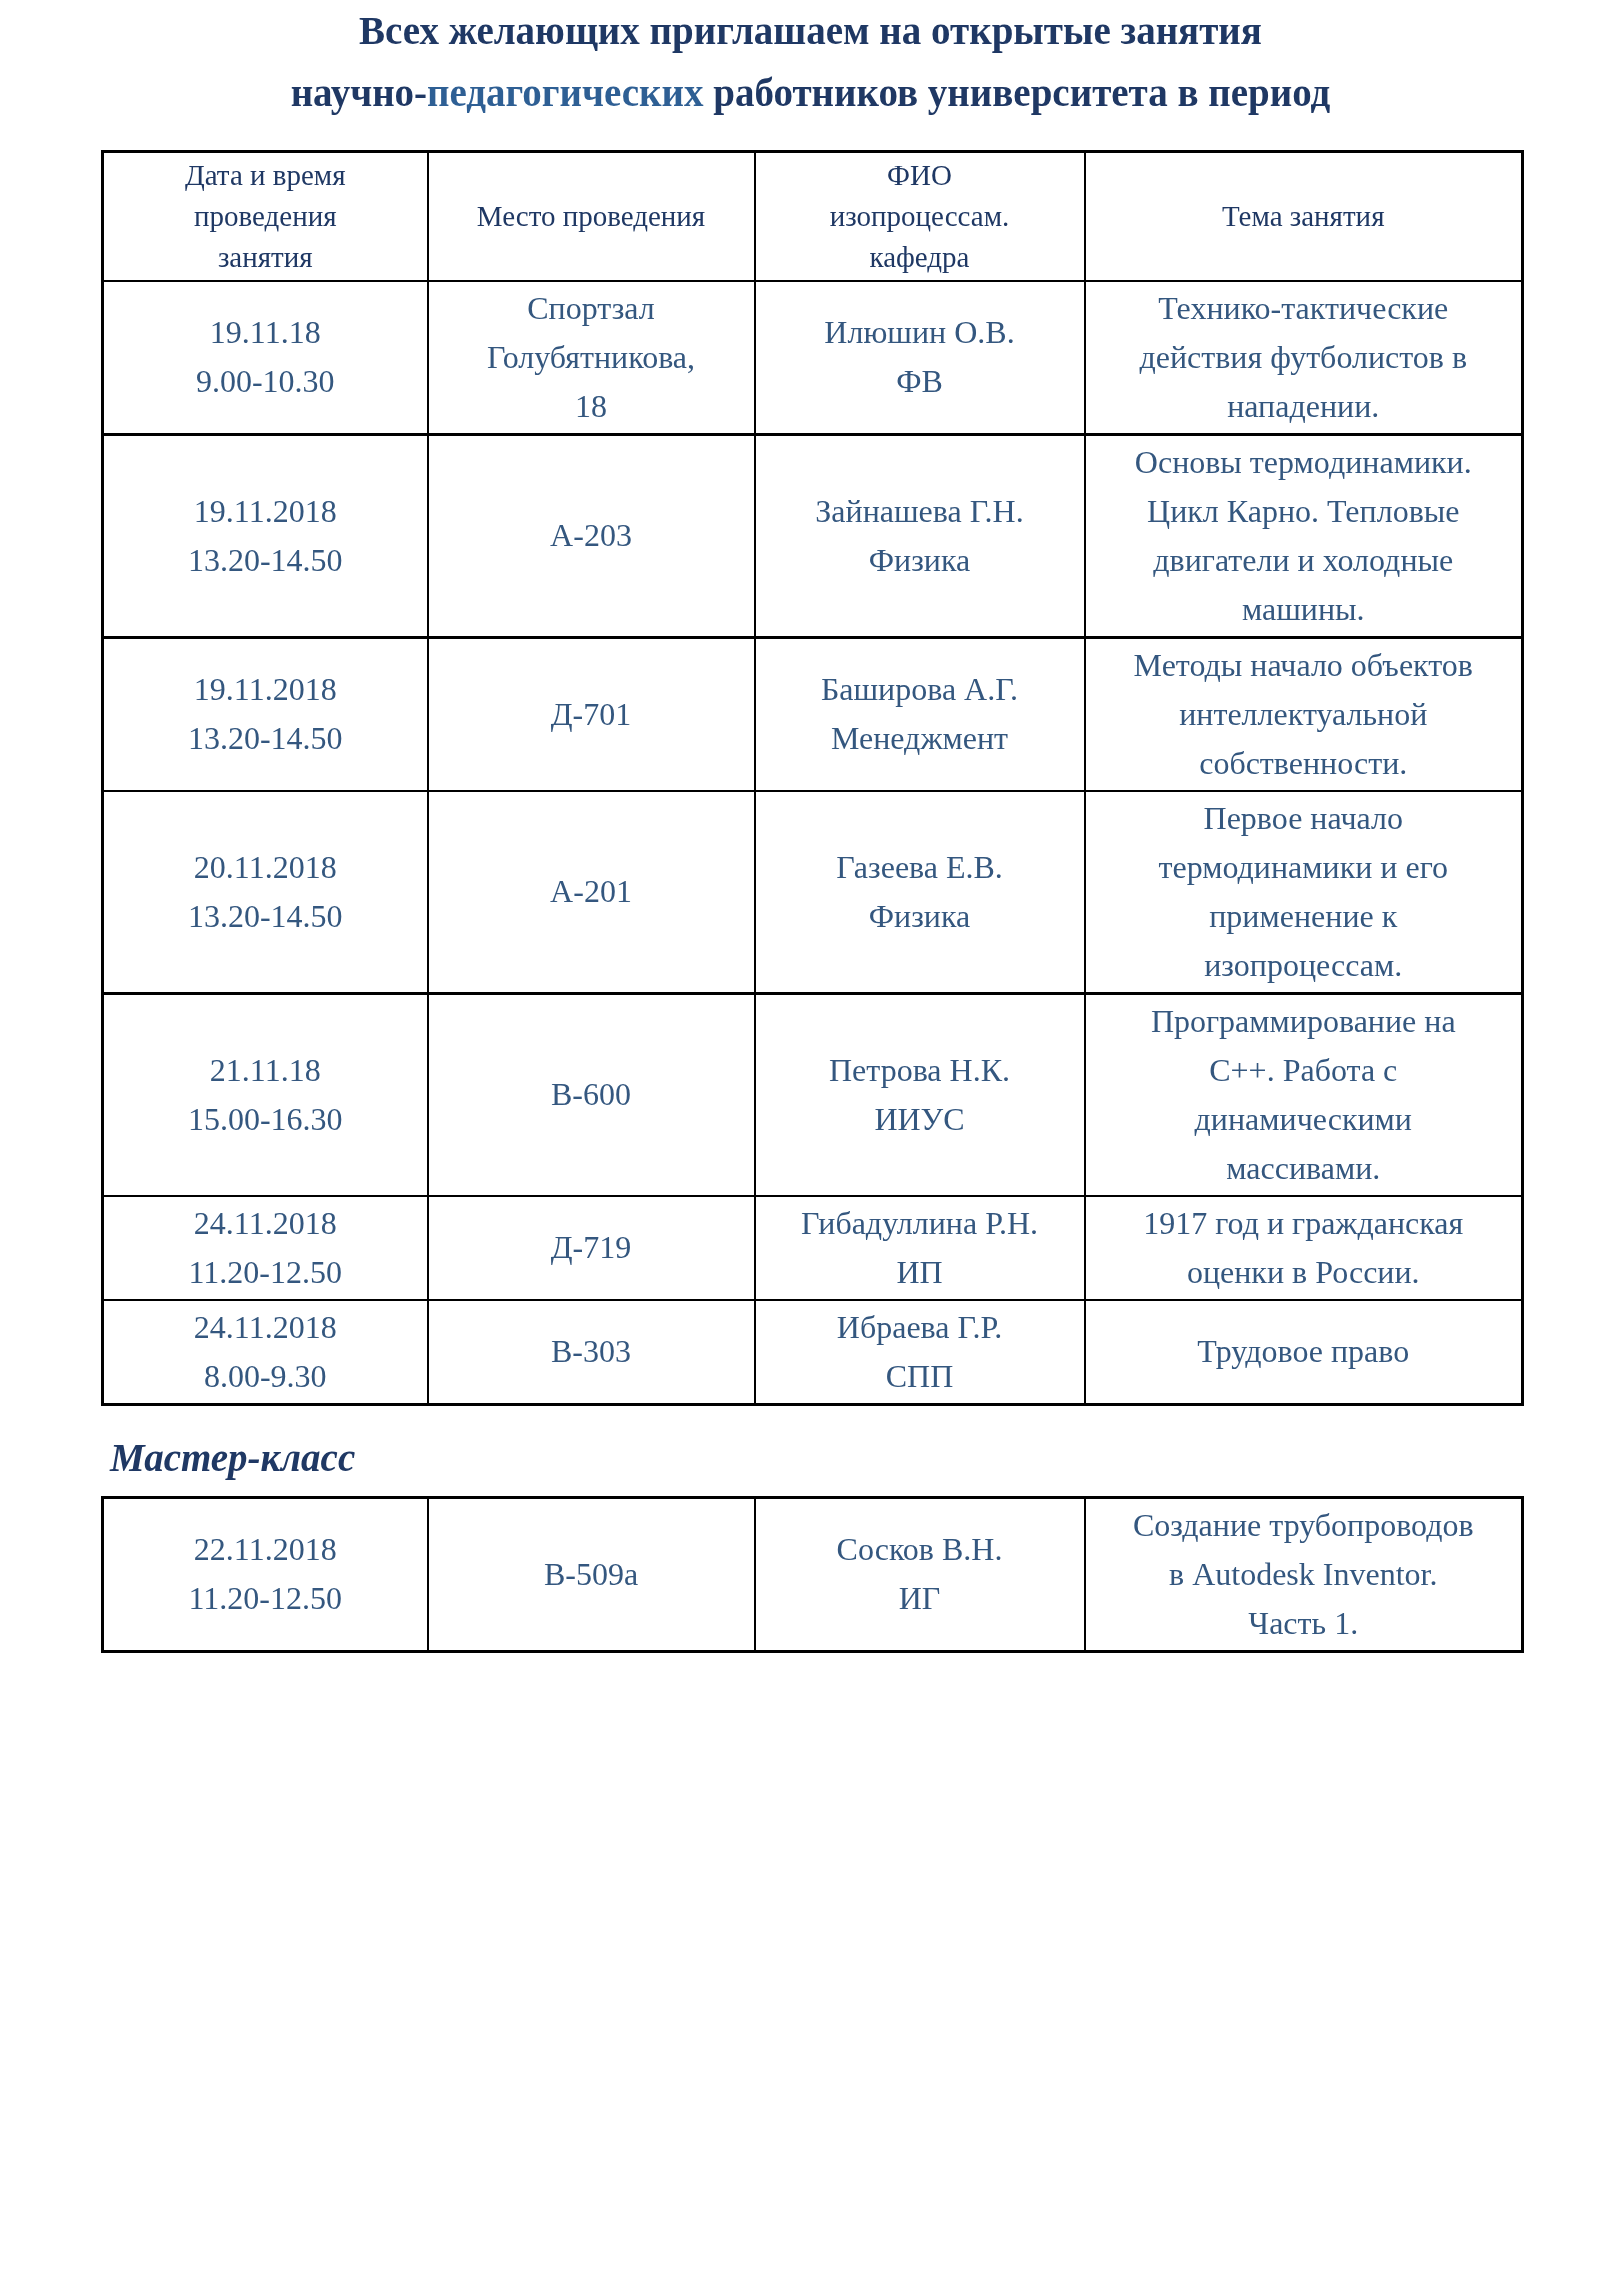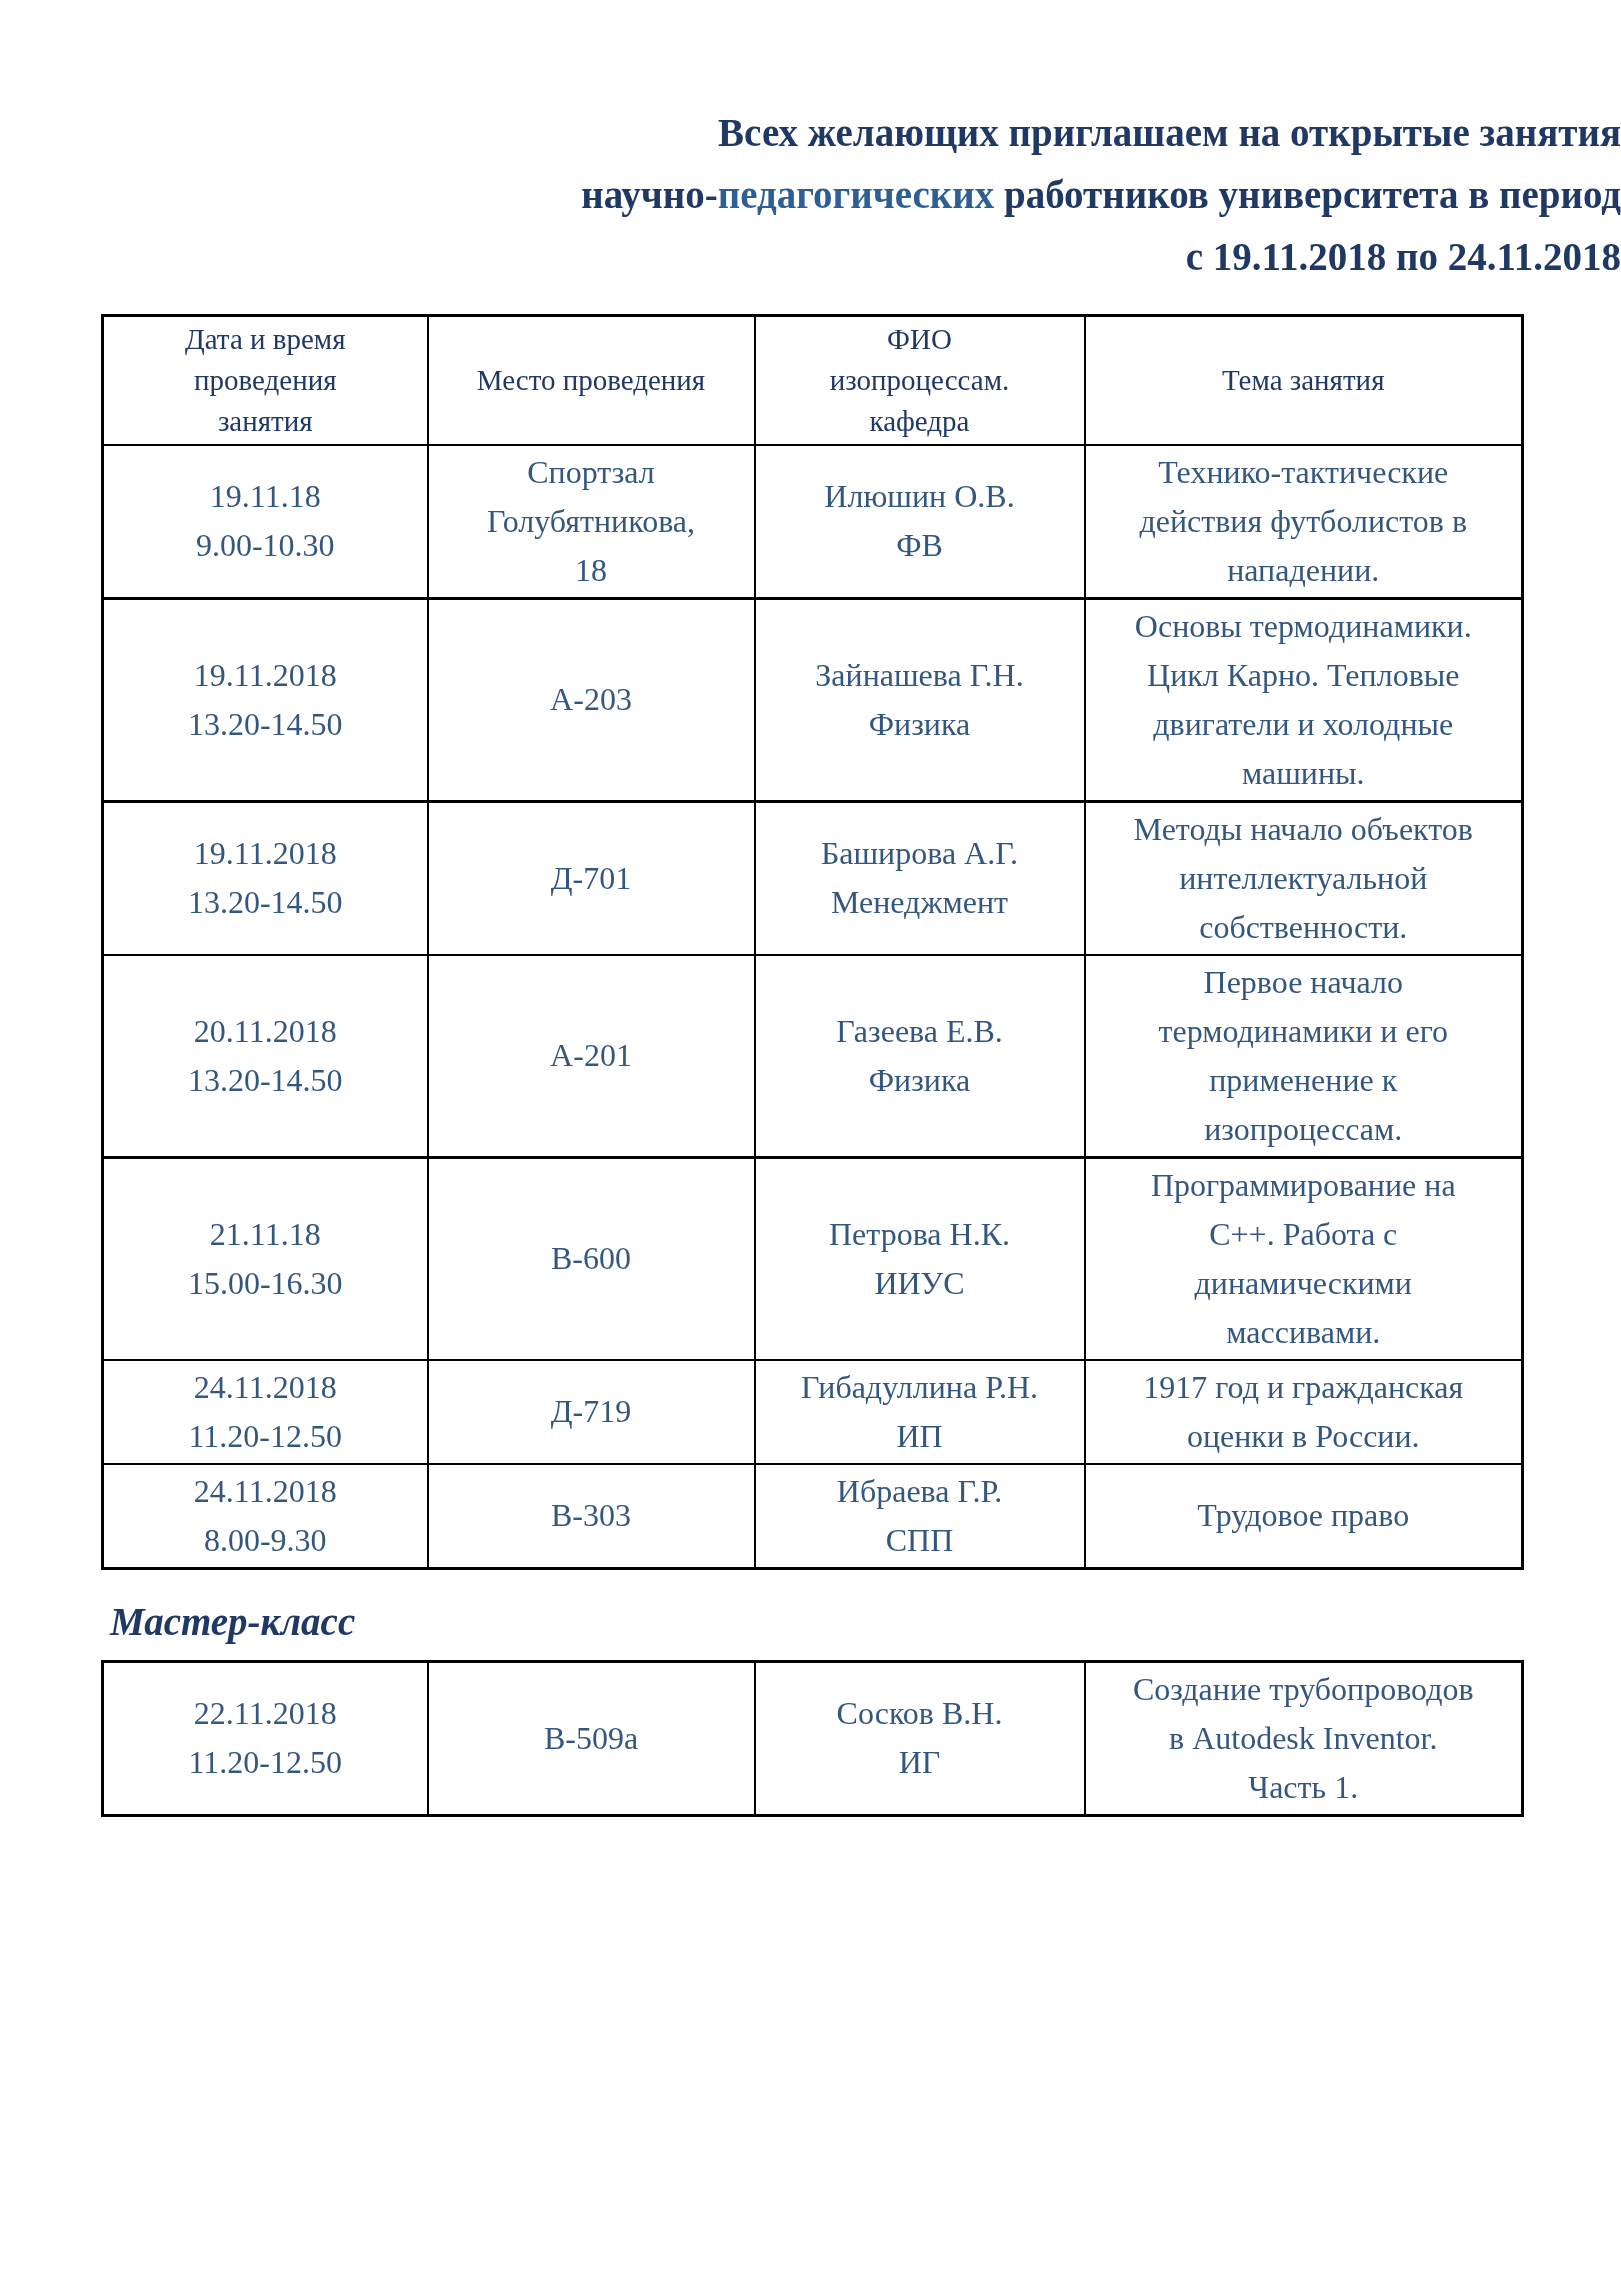--- a/index.html
+++ b/index.html
@@ -13,22 +13,21 @@
   html, body {
     margin: 0; padding: 0;
     width: 1621px; height: 2293px;
     background: #ffffff;
     font-family: "Liberation Serif", "DejaVu Serif", serif;
     overflow: hidden;
   }
   .page { width: 1621px; height: 2293px; position: relative; }
   .title {
     margin: 0;
-    padding-top: 102px;
-    text-align: right;
+    text-align: center;
     font-size: 39px;
     line-height: 62px;
     font-weight: bold;
     color: var(--title-color);
   }
   .title .t-line { display: block; }
   .title .hl { color: var(--highlight-color); }
 
   table.schedule {
     border-collapse: collapse;
@@ -75,21 +74,20 @@
   .line { display: block; }
 </style>
 </head>
 <body>
 
 <div class="page">
 
   <h1 class="title">
     <span class="t-line">Всех желающих приглашаем на открытые занятия</span>
     <span class="t-line"><span>научно-</span><span class="hl">педагогических</span><span> работников университета в период</span></span>
-    <span class="t-line">с 19.11.2018 по 24.11.2018</span>
   </h1>
 
   <table class="schedule">
     <colgroup>
       <col class="c1">
         <col class="c2">
         <col class="c3">
         <col class="c4">
     </colgroup>
     <thead>

